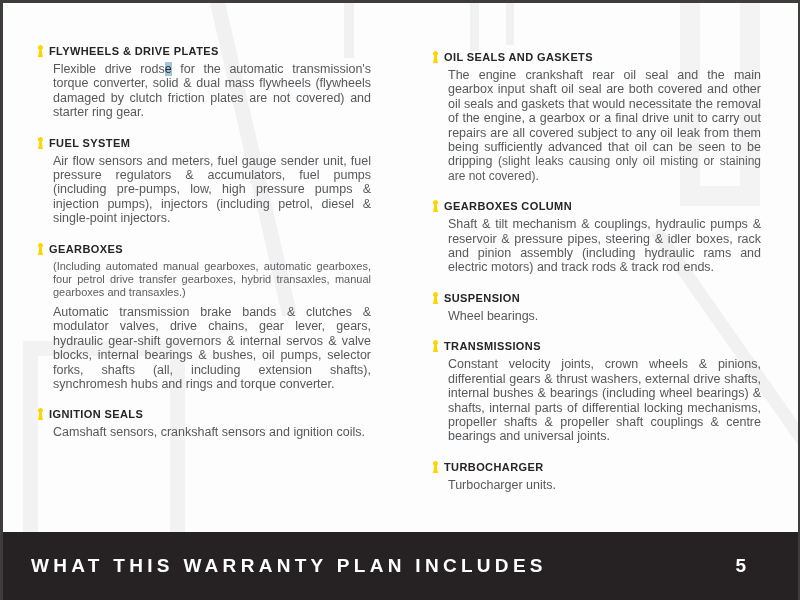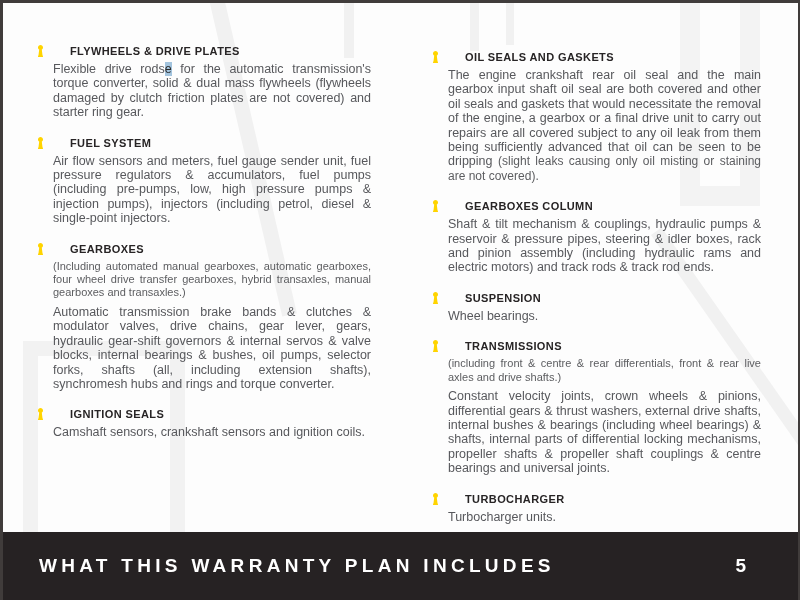--- a/index.html
+++ b/index.html
@@ -14,40 +14,40 @@
   .wm-outline{position:absolute;background:transparent;border:15px solid #f2f2f2;z-index:0;}
   .wm-u{position:absolute;background:transparent;border:20px solid #f3f3f3;border-top:none;z-index:0;}
   .content{
     position:absolute;left:33px;top:42px;right:10px;z-index:2;
     display:flex;gap:60px;
   }
   .col{box-sizing:border-box;}
   .col-left{width:335px;}
   .col-right{width:330px;padding-top:6px;}
   .section{margin-bottom:17px;padding-left:17px;}
-  .section-header{display:flex;align-items:center;gap:25px;margin-left:-17px;margin-bottom:5px;}
+  .section-header{display:flex;align-items:center;gap:4px;margin-left:-17px;margin-bottom:5px;}
   .section-header h3{
     margin:0;font-size:11px;font-weight:bold;letter-spacing:.4px;
     color:#272425;line-height:12px;
   }
   .bullet{width:9px;height:12px;display:inline-flex;flex:0 0 9px;}
   p.body{
     margin:0;font-size:12.5px;line-height:14.4px;color:#57585c;
     text-align:justify;
   }
   p.note{
     margin:0 0 5px 0;font-size:11px;line-height:13.4px;color:#5c5d60;
     text-align:justify;
   }
   .note-inline{font-size:12px;color:#5c5d60;}
   .hl{background:#a3c4de;color:#2a2a2a;}
   .footer{
     position:absolute;left:0;right:0;bottom:0;height:68px;background:#262223;z-index:3;
     display:flex;align-items:center;justify-content:space-between;
-    padding:0 52px 0 36px;
+    padding:0 52px 0 28px;
   }
   .footer-title{
     color:#ffffff;font-size:19px;font-weight:bold;letter-spacing:4.3px;
   }
   .footer-page{color:#ffffff;font-size:19px;font-weight:bold;}
 </style>
 </head>
 <body>
 
 <div class="page">
@@ -90,21 +90,21 @@
 
       <div class="section">
         <div class="section-header">
           <span class="bullet">
             <svg width="9" height="12" viewBox="0 0 9 12">
                 <path fill="#ffd400" d="M4.5 0C3.1 0 2 1.1 2 2.5c0 .9.5 1.7 1.2 2.1L2.6 9.6 1.9 12h5.2l-.7-2.4-.6-5c.7-.4 1.2-1.2 1.2-2.1C7 1.1 5.9 0 4.5 0z"></path>
               </svg>
           </span>
           <h3>GEARBOXES</h3>
         </div>
-        <p class="note">(Including automated manual gearboxes, automatic gearboxes, four wheel drive transfer gearboxes, hybrid transaxles, manual gearboxes and transaxles.)</p>
+        <p class="note">(Including automated manual gearboxes, automatic gearboxes, four petrol drive transfer gearboxes, hybrid transaxles, manual gearboxes and transaxles.)</p>
         <p class="body">Automatic transmission brake bands &amp; clutches &amp; modulator valves, drive chains, gear lever, gears, hydraulic gear-shift governors &amp; internal servos &amp; valve blocks, internal bearings &amp; bushes, oil pumps, selector forks, shafts (all, including extension shafts), synchromesh hubs and rings and torque converter.</p>
       </div>
 
       <div class="section">
         <div class="section-header">
           <span class="bullet">
             <svg width="9" height="12" viewBox="0 0 9 12">
                 <path fill="#ffd400" d="M4.5 0C3.1 0 2 1.1 2 2.5c0 .9.5 1.7 1.2 2.1L2.6 9.6 1.9 12h5.2l-.7-2.4-.6-5c.7-.4 1.2-1.2 1.2-2.1C7 1.1 5.9 0 4.5 0z"></path>
               </svg>
           </span>
@@ -155,21 +155,20 @@
 
       <div class="section">
         <div class="section-header">
           <span class="bullet">
             <svg width="9" height="12" viewBox="0 0 9 12">
                 <path fill="#ffd400" d="M4.5 0C3.1 0 2 1.1 2 2.5c0 .9.5 1.7 1.2 2.1L2.6 9.6 1.9 12h5.2l-.7-2.4-.6-5c.7-.4 1.2-1.2 1.2-2.1C7 1.1 5.9 0 4.5 0z"></path>
               </svg>
           </span>
           <h3>TRANSMISSIONS</h3>
         </div>
-        <p class="note">(including front &amp; centre &amp; rear differentials, front &amp; rear live axles and drive shafts.)</p>
         <p class="body">Constant velocity joints, crown wheels &amp; pinions, differential gears &amp; thrust washers, external drive shafts, internal bushes &amp; bearings (including wheel bearings) &amp; shafts, internal parts of differential locking mechanisms, propeller shafts &amp; propeller shaft couplings &amp; centre bearings and universal joints.</p>
       </div>
 
       <div class="section">
         <div class="section-header">
           <span class="bullet">
             <svg width="9" height="12" viewBox="0 0 9 12">
                 <path fill="#ffd400" d="M4.5 0C3.1 0 2 1.1 2 2.5c0 .9.5 1.7 1.2 2.1L2.6 9.6 1.9 12h5.2l-.7-2.4-.6-5c.7-.4 1.2-1.2 1.2-2.1C7 1.1 5.9 0 4.5 0z"></path>
               </svg>
           </span>

